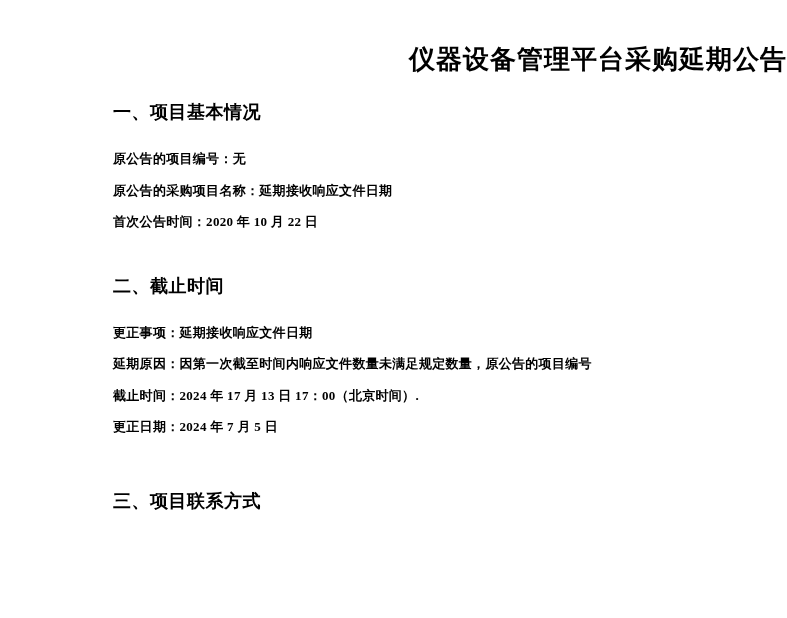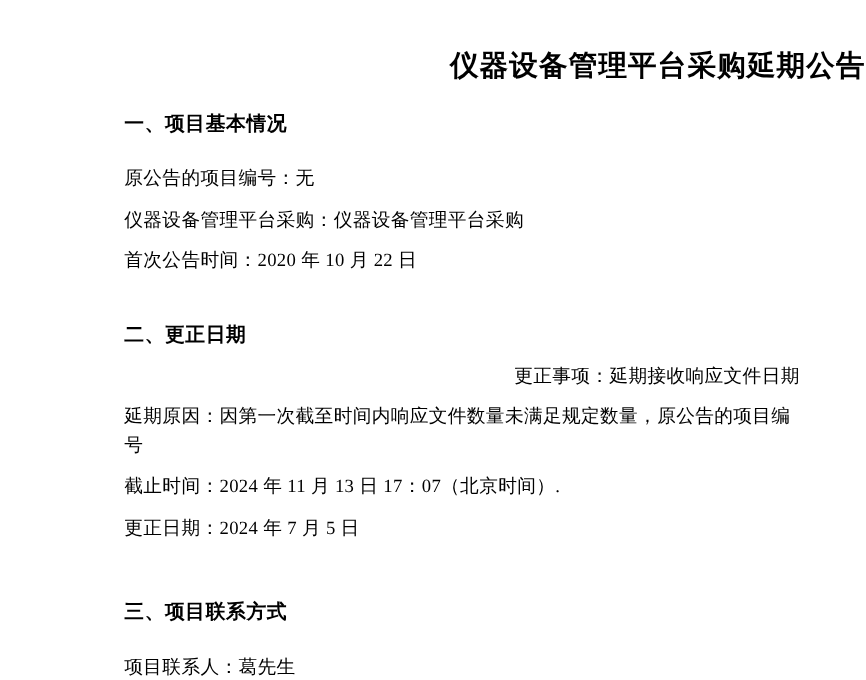--- a/index.html
+++ b/index.html
@@ -34,58 +34,58 @@
     margin-left: 113px;
     margin-right: 60px;
   }
   .section-heading {
     font-size: 18px;
     font-weight: bold;
     letter-spacing: 0.5px;
     margin: 0;
   }
   .para {
-    font-size: 17px;
+    font-size: 13px;
     line-height: 1.5;
     margin: 0;
     letter-spacing: 0.3px;
+    font-weight: bold;
   }
   .sec1 { margin-top: 23px; }
   .sec1 .para:nth-of-type(1) { margin-top: 25px; }
   .sec1 .para { margin-bottom: 12px; }
 
   .sec2 { margin-top: 42px; }
-  .sec2 .para:nth-of-type(1) { margin-top: 13px; text-align: right; }
+  .sec2 .para:nth-of-type(1) { margin-top: 25px; }
   .sec2 .para { margin-bottom: 12px; }
 
   .sec3 { margin-top: 52px; }
   .sec3 .para:nth-of-type(1) { margin-top: 26px; }
   .sec3 .para { margin-bottom: 11px; }
 </style>
 </head>
 <body>
 
 <div class="page">
 
   <h1 class="doc-title">仪器设备管理平台采购延期公告</h1>
 
   <div class="section sec1">
     <h2 class="section-heading">一、项目基本情况</h2>
     <p class="para">原公告的项目编号：无</p>
-    <p class="para">仪器设备管理平台采购：仪器设备管理平台采购</p>
+    <p class="para">原公告的采购项目名称：延期接收响应文件日期</p>
     <p class="para">首次公告时间：2020 年 10 月 22 日</p>
   </div>
 
   <div class="section sec2">
-    <h2 class="section-heading">二、更正日期</h2>
+    <h2 class="section-heading">二、截止时间</h2>
     <p class="para">更正事项：延期接收响应文件日期</p>
     <p class="para">延期原因：因第一次截至时间内响应文件数量未满足规定数量，原公告的项目编号</p>
-    <p class="para">截止时间：2024 年 11 月 13 日 17：07（北京时间）.</p>
+    <p class="para">截止时间：2024 年 17 月 13 日 17：00（北京时间）.</p>
     <p class="para">更正日期：2024 年 7 月 5 日</p>
   </div>
 
   <div class="section sec3">
     <h2 class="section-heading">三、项目联系方式</h2>
-    <p class="para">项目联系人：葛先生</p>
 
   </div>
 
 </div>
 
 </body></html>

